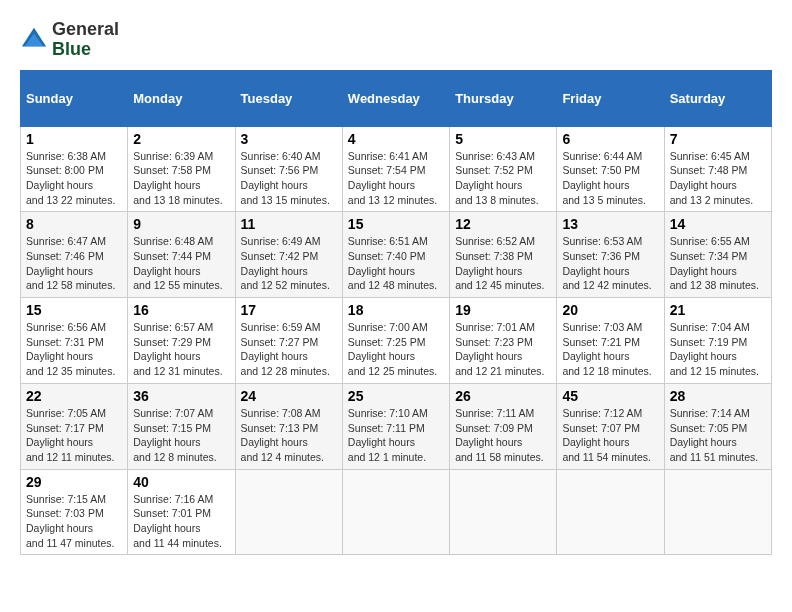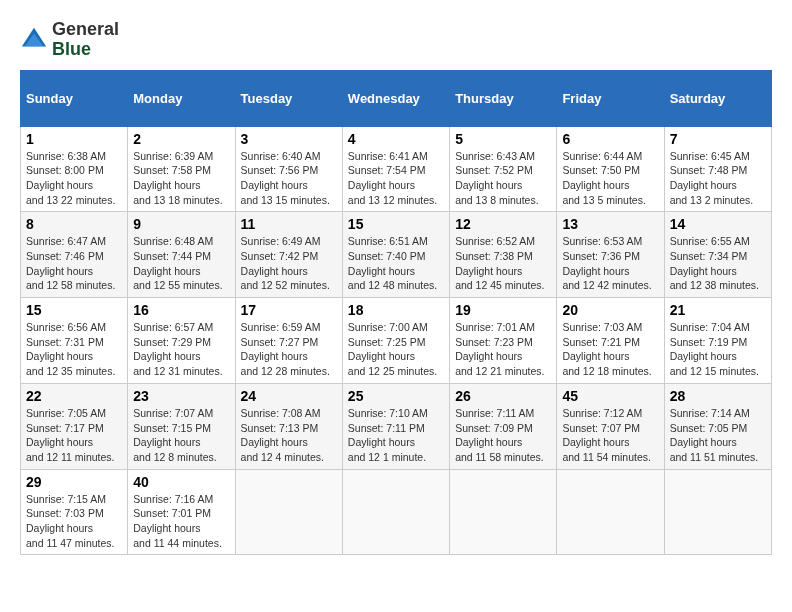--- a/index.html
+++ b/index.html
@@ -315,21 +315,21 @@
         <td>
         <span class="day-num">22</span>
         <div class="day-detail">
           Sunrise: 7:05 AM<br>
           Sunset: 7:17 PM<br>
           Daylight hours<br>
           and 12 11 minutes.
         </div>
       </td>
         <td>
-        <span class="day-num">23</span>
+        <span class="day-num">36</span>
         <div class="day-detail">
           Sunrise: 7:07 AM<br>
           Sunset: 7:15 PM<br>
           Daylight hours<br>
           and 12 8 minutes.
         </div>
       </td>
         <td>
         <span class="day-num">24</span>
         <div class="day-detail">

